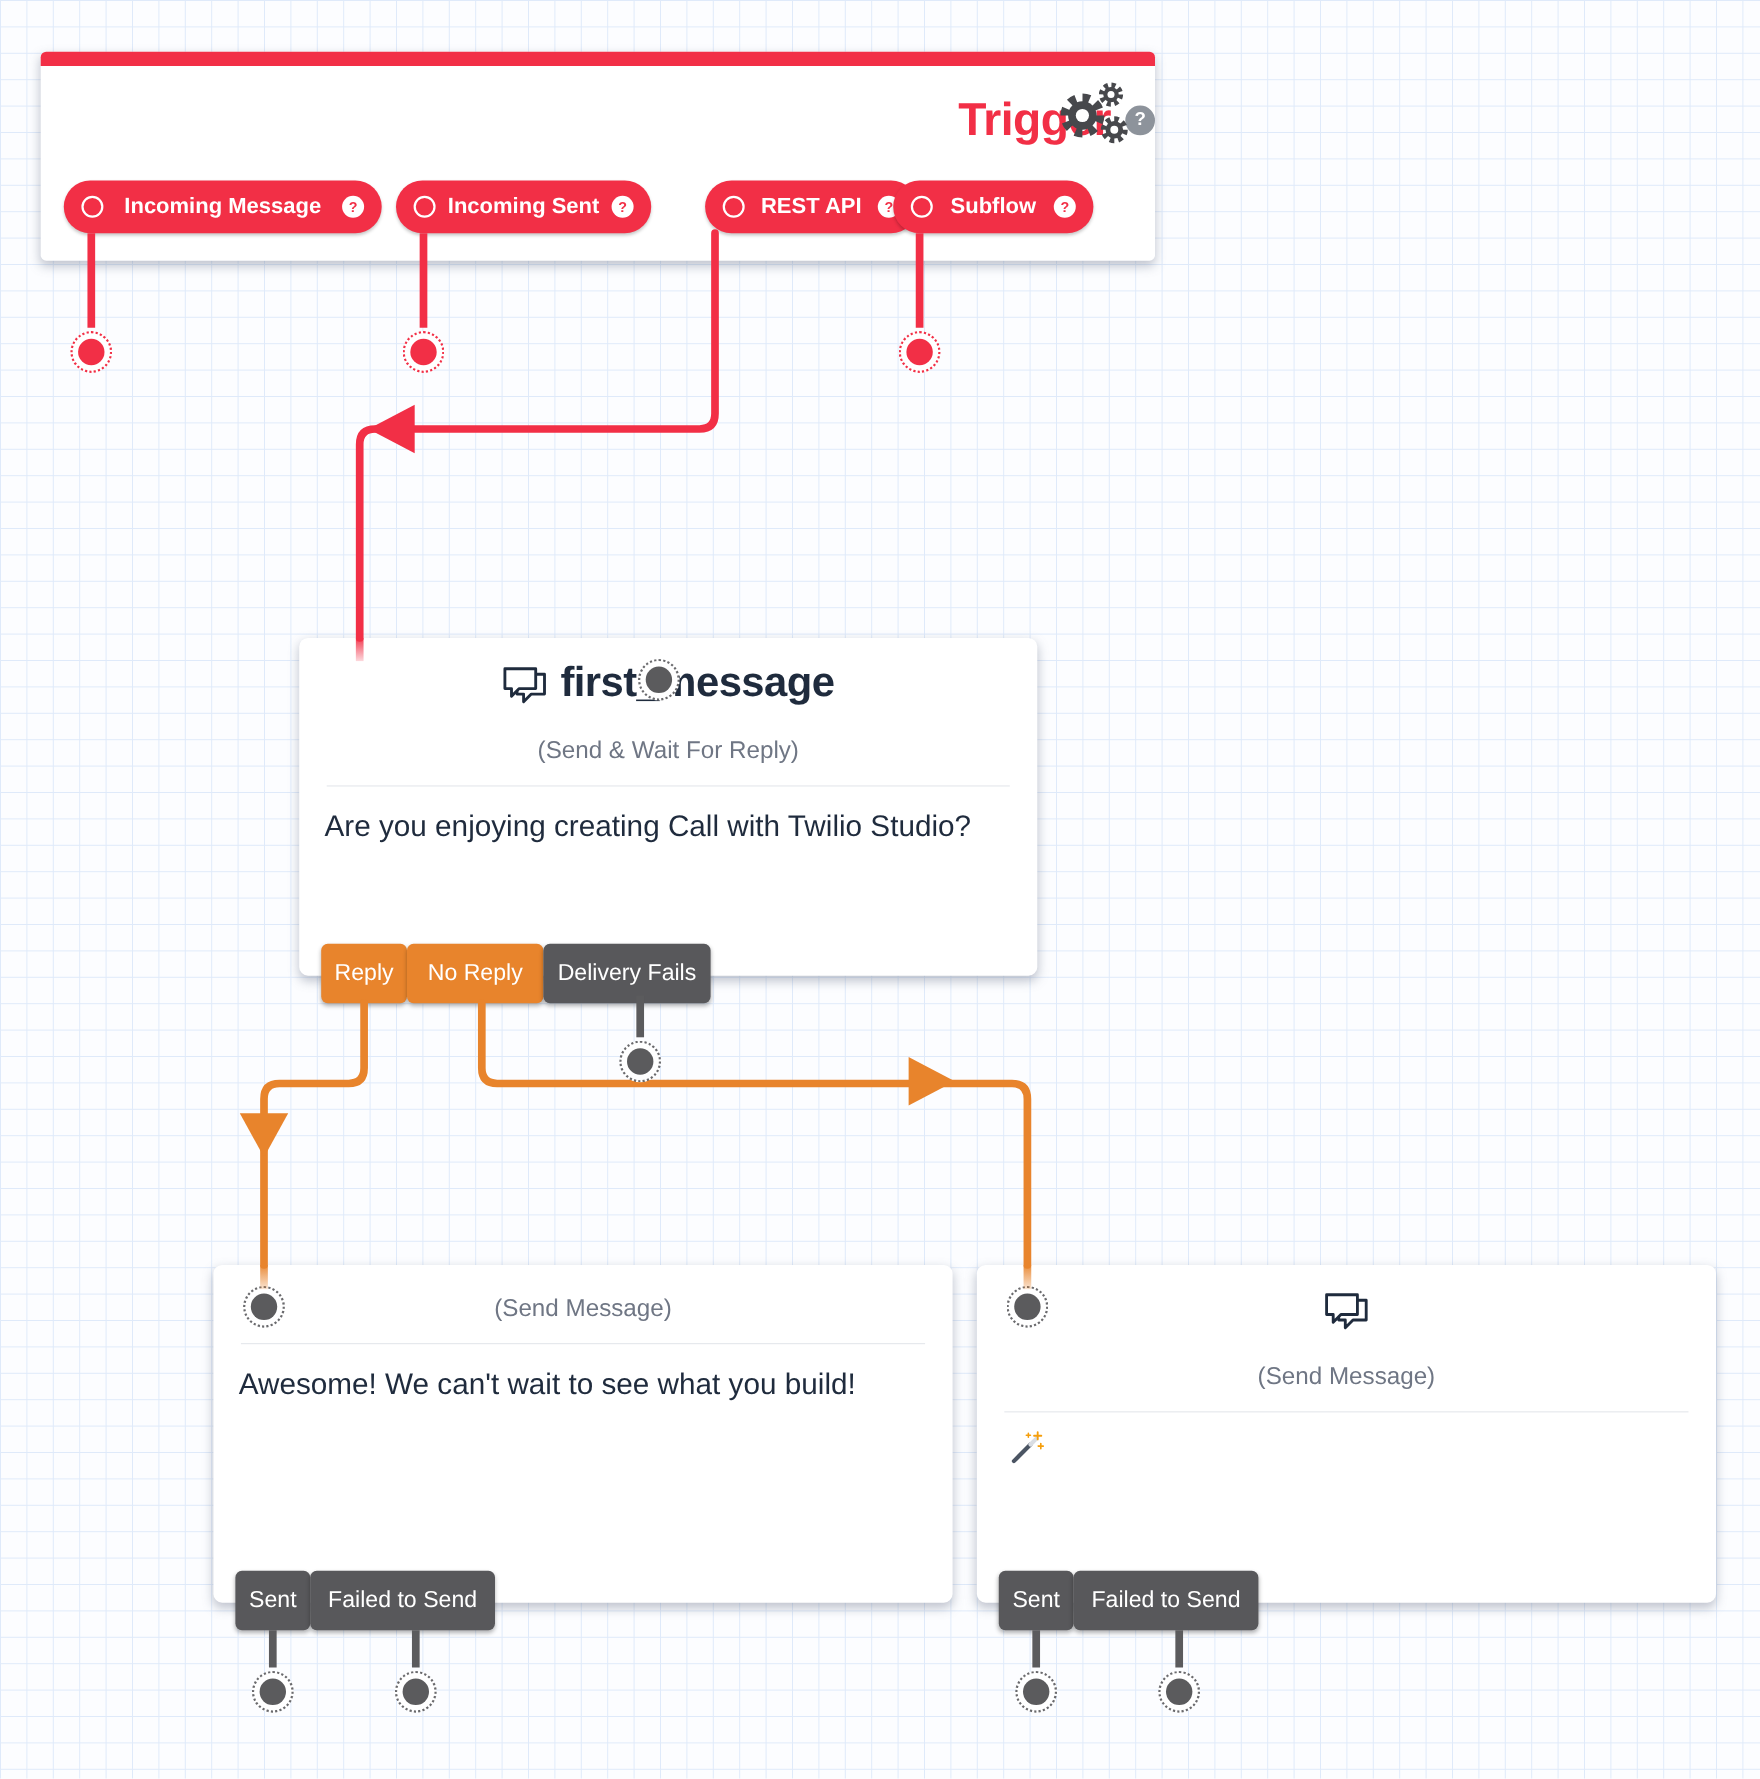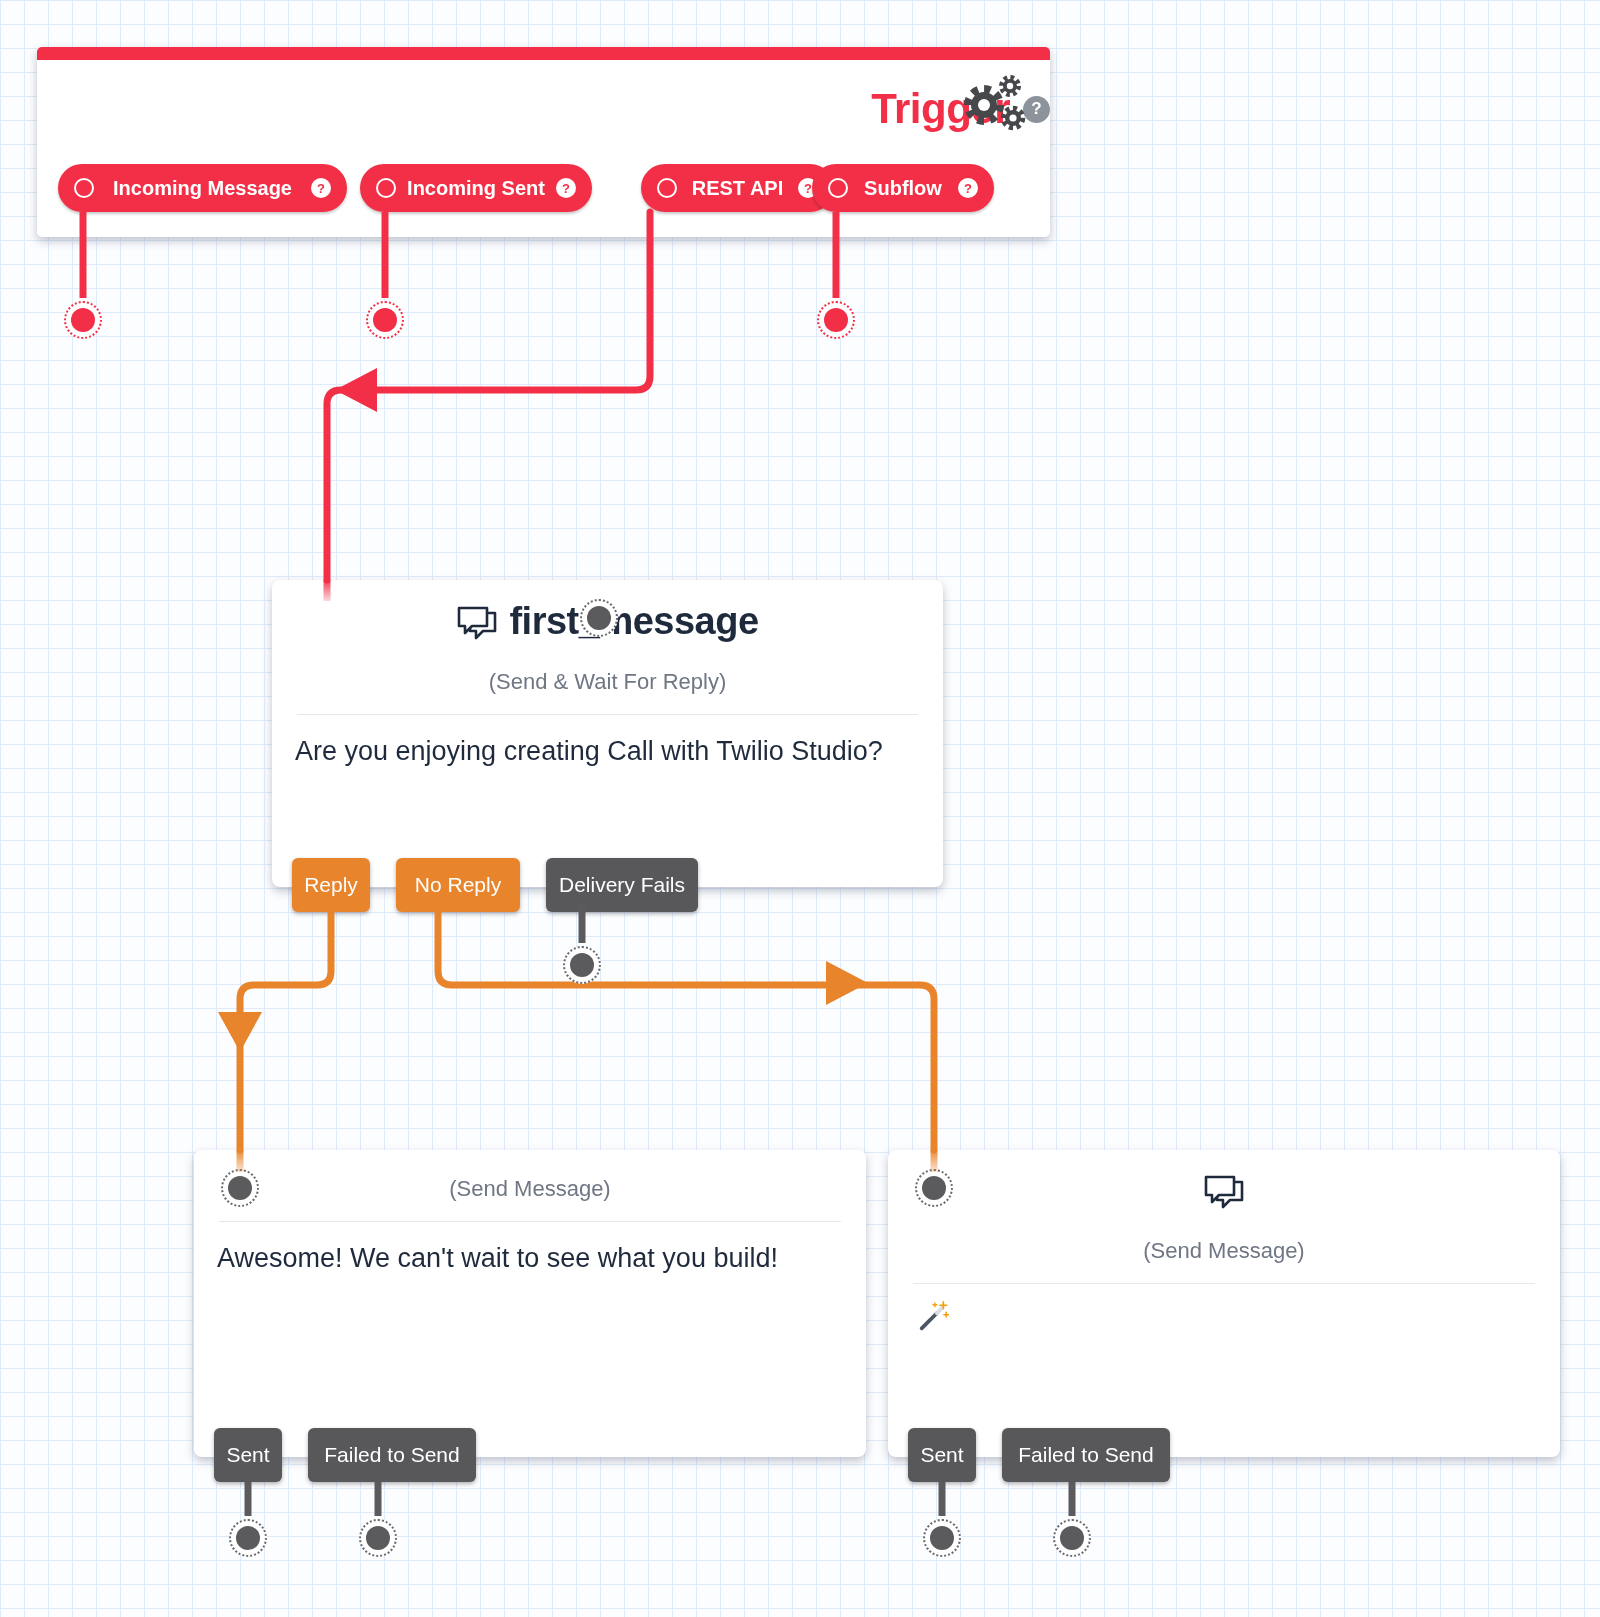--- a/index.html
+++ b/index.html
@@ -32,21 +32,21 @@
   .pill .q{width:20px;height:20px;border-radius:50%;background:#fff;color:#f22f46;
     font-size:13px;font-weight:700;display:flex;align-items:center;justify-content:center;flex:0 0 auto;}
 
   
   .wtitle-row{display:flex;align-items:center;justify-content:center;gap:11px;margin-top:20px;}
   .wicon{width:42px;height:38px;flex:0 0 auto;margin-top:4px;}
   .wtitle{font-size:38px;font-weight:700;color:#1f2b3d;letter-spacing:-.5px;white-space:nowrap;}
   .wsub{margin-top:26px;text-align:center;color:#6f7684;font-size:22px;}
   .divider{margin:19px 25px 0;border-top:1px solid #e4e7ec;}
   .wbody{margin:17px 28px 0 23px;font-size:27px;color:#1f2b3d;line-height:1.45;}
-  .btn-row{position:absolute;left:20px;bottom:-25px;display:flex;gap:26px;}
+  .btn-row{position:absolute;left:20px;bottom:-25px;display:flex;gap:0;}
   .btn{height:54px;line-height:54px;text-align:center;border-radius:6px;color:#fff;
     font-size:21px;font-weight:500;box-shadow:0 2px 4px rgba(0,0,0,.3);box-sizing:border-box;white-space:nowrap;}
   .btn.orange{background:#e8842c;}
   .btn.gray{background:#58585b;}
 
   
   .dot{position:absolute;width:34px;height:34px;border-radius:50%;border:2px dotted #f22f46;
     background:#fff;display:flex;align-items:center;justify-content:center;z-index:6;}
   .dot i{display:block;width:24px;height:24px;border-radius:50%;background:#f22f46;}
   .dot.gray{border-color:#6a6a6d;}

